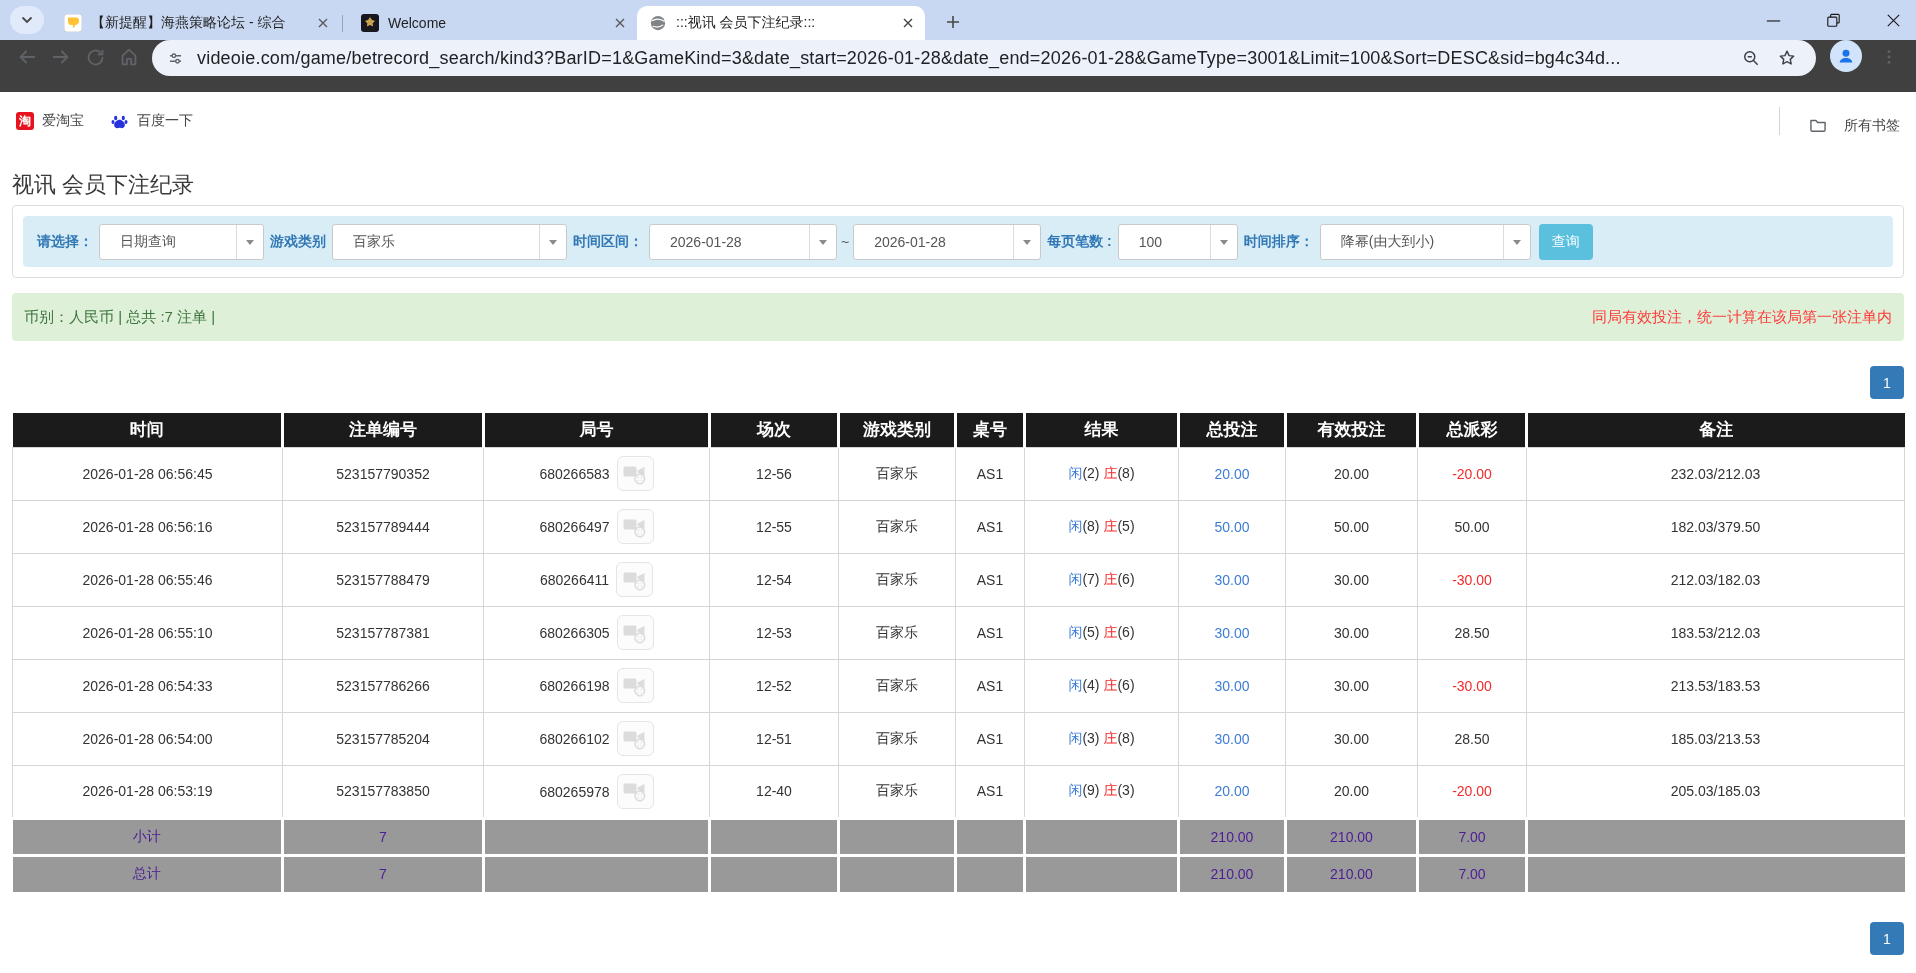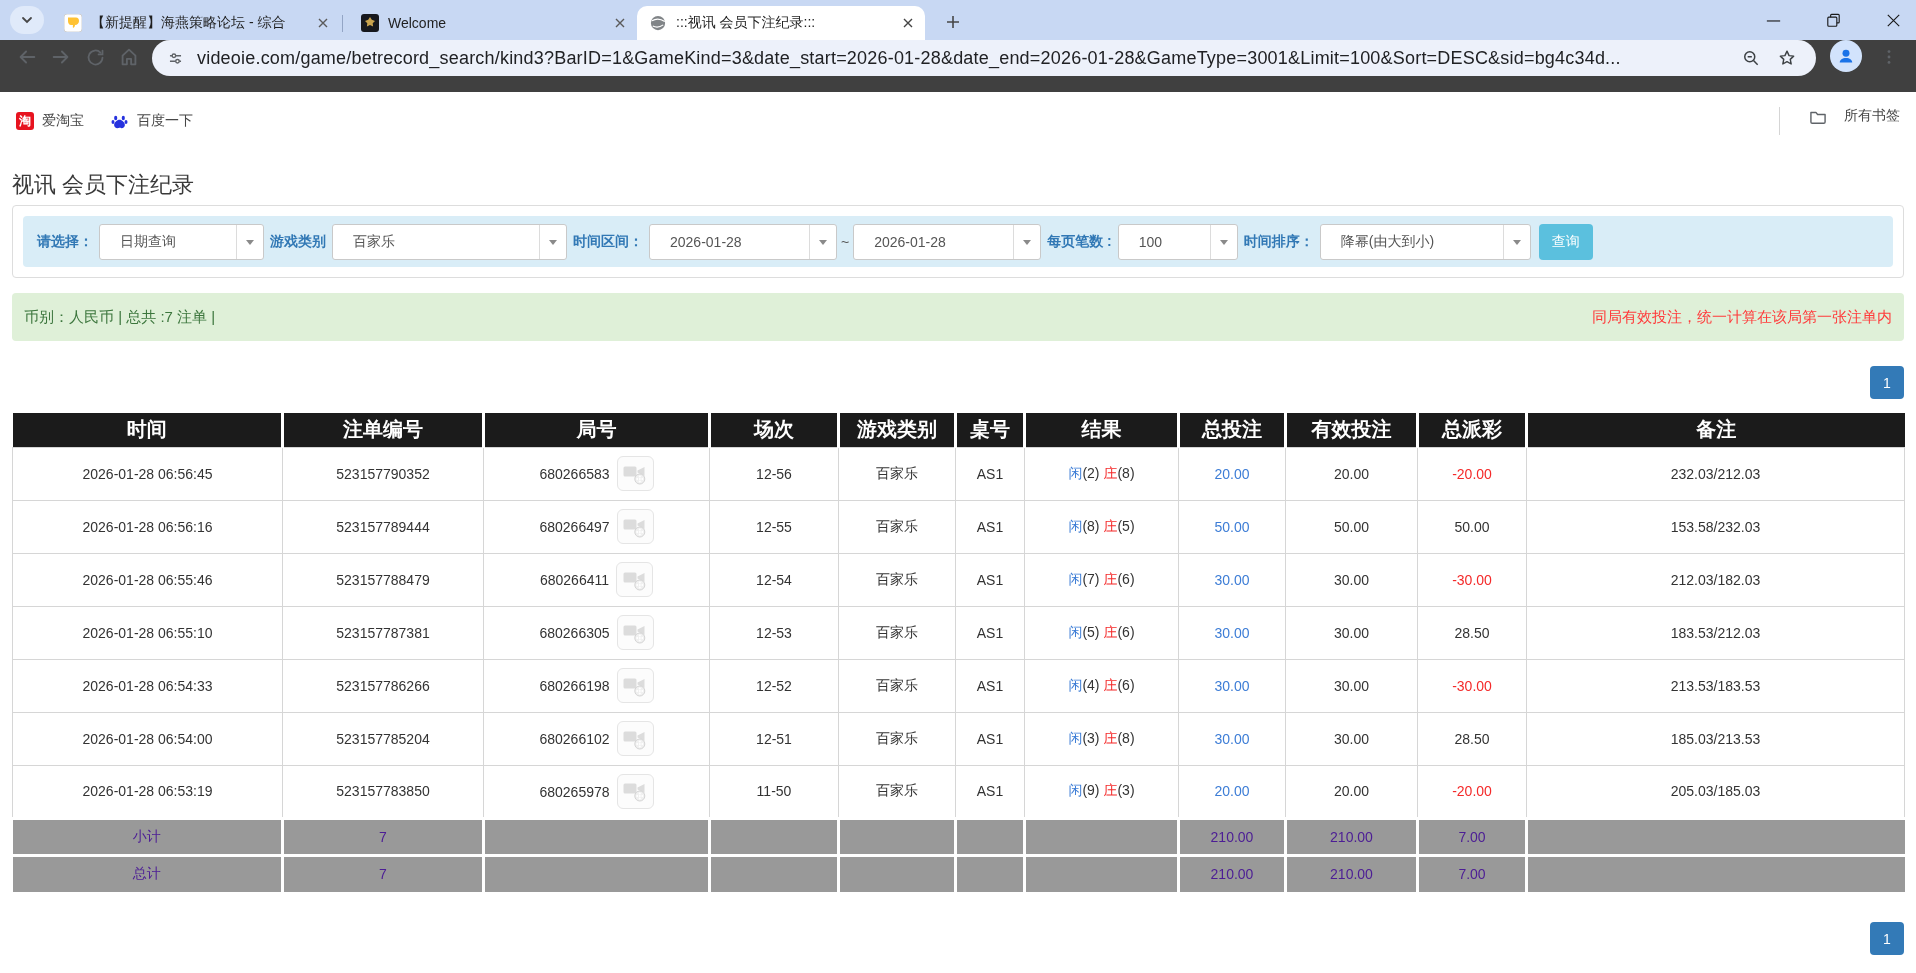--- a/index.html
+++ b/index.html
@@ -22,21 +22,21 @@
 
 .toolbar{height:52px;background:#404040;display:flex;padding:0 10px}
 .nav-btn{width:34px;height:34px;display:flex;align-items:center;justify-content:center;flex:none}
 .omnibox{flex:1;height:36px;background:#EDF1FA;border-radius:18px;display:flex;align-items:center;padding:0 14px;margin:0 8px 0 6px;min-width:0}
 .url{font-size:18px;color:#202124;white-space:nowrap;overflow:hidden;flex:1;letter-spacing:.2px}
 .omni-ic{width:30px;height:30px;display:flex;align-items:center;justify-content:center;flex:none;margin-left:6px}
 .avatar{width:32px;height:32px;border-radius:50%;background:#D2E3FC;display:flex;align-items:center;justify-content:center;flex:none;margin:0 10px 0 6px}
 
 .bookmarks{height:58px;background:#fff;display:flex;align-items:center;padding:0 16px}
 .bm-item{display:flex;align-items:center;gap:8px;font-size:14px;color:#474747;margin-right:26px}
-.bm-right{margin-left:auto;display:flex;align-items:flex-start;gap:16px;font-size:14px;color:#474747}
+.bm-right{margin-left:auto;display:flex;align-items:flex-end;gap:16px;font-size:14px;color:#474747}
 .bm-sep{width:1px;height:28px;background:#D5D5D5;margin-right:12px}
 
 .page{padding:0 12px}
 h1.ptitle{margin-top:23px;font-size:22px;line-height:23px;color:#3A3A3A;font-weight:500}
 .panel{margin-top:9px;border:1px solid #DDDDDD;border-radius:4px;padding:10px;height:73px}
 .filter-bar{height:51px;background:#D9EDF7;border-radius:4px;display:flex;align-items:center;padding:0 14px;font-size:14px}
 .flabel{color:#3178B5;font-weight:bold;white-space:nowrap;margin:0 6px}
 .sel{height:36px;background:#fff;border:1px solid #C9C9C9;border-radius:3px;display:flex;align-items:center;color:#555;flex:none}
 .sel .sval{padding:0 20px;flex:1;white-space:nowrap;overflow:hidden}
 .sel .arr{width:27px;height:100%;border-left:1px solid #DCDCDC;display:flex;align-items:center;justify-content:center}
@@ -46,21 +46,21 @@
 .btn-search{height:36px;width:54px;background:#5BC0DE;color:#fff;border:none;border-radius:4px;font-size:14px;margin-left:8px;font-family:inherit}
 .info-bar{margin-top:15px;height:48px;background:#DFF0D8;border-radius:4px;display:flex;align-items:center;justify-content:space-between;padding:0 12px;font-size:15px}
 .info-left{color:#3C763D}
 .info-right{color:#FF3A3A}
 .pager{display:flex;justify-content:flex-end}
 .pager.top{margin-top:25px}
 .pager.bottom{margin-top:30px}
 .page-btn{min-width:34px;height:33px;background:#337AB7;border-radius:4px;color:#fff;font-size:14px;display:flex;align-items:center;justify-content:center;padding:0 4px}
 
 table.bets{margin-top:14px;border-collapse:collapse;table-layout:fixed;width:100%}
-table.bets th{background:#1B1B1B;color:#fff;height:34px;font-size:20px;font-weight:bold;text-align:center}
+table.bets th{background:#1B1B1B;color:#fff;height:34px;font-size:17px;font-weight:bold;text-align:center}
 table.bets th + th{border-left:3px solid #fff}
 table.bets td{height:53px;text-align:center;font-size:14px;color:#333;border:1px solid #D6D6D6;background:#fff}
 table.bets tr.frow td{background:#999999;color:#4c1d95;border:none;border-left:3px solid #fff;border-top:3px solid #fff;height:37px}
 table.bets tr.frow td:first-child{border-left:none}
 .blue{color:#3D7DD6}
 .red{color:#F42A2A}
 .film-btn{display:inline-flex;width:37px;height:35px;background:#FCFCFC;border:1px solid #E5E5E5;border-radius:6px;align-items:center;justify-content:center;vertical-align:middle;margin-left:7px}
 .roundnum{vertical-align:middle}
 </style>
 </head>
@@ -352,21 +352,21 @@
                 <circle cx="20.4" cy="17" r="1" fill="#fff"></circle>
               </svg>
             </span></td>
           <td>12-55</td>
           <td>百家乐</td>
           <td>AS1</td>
           <td><span class="blue">闲</span><span>(8)</span> <span class="red">庄</span><span>(5)</span></td>
           <td><span class="blue">50.00</span></td>
           <td>50.00</td>
           <td>50.00</td>
-          <td>153.58/232.03</td>
+          <td>182.03/379.50</td>
         </tr>
         <tr>
           <td>2026-01-28 06:55:46</td>
           <td>523157788479</td>
           <td><span class="roundnum">680266411</span><span class="film-btn">
               <svg width="26" height="24" viewBox="0 0 26 24">
                 <rect x="1.5" y="4.5" width="13" height="10" rx="1.5" fill="#DCDCDC"></rect>
                 <path d="M15.5 8.5L22.5 5v9l-7-3.5z" fill="#DCDCDC"></path>
                 <circle cx="17.8" cy="17" r="5" fill="#F0F0F0" stroke="#D4D4D4"></circle>
                 <circle cx="17.8" cy="17" r="1" fill="#fff"></circle>
@@ -465,21 +465,21 @@
                 <rect x="1.5" y="4.5" width="13" height="10" rx="1.5" fill="#DCDCDC"></rect>
                 <path d="M15.5 8.5L22.5 5v9l-7-3.5z" fill="#DCDCDC"></path>
                 <circle cx="17.8" cy="17" r="5" fill="#F0F0F0" stroke="#D4D4D4"></circle>
                 <circle cx="17.8" cy="17" r="1" fill="#fff"></circle>
                 <circle cx="17.8" cy="14.4" r="1" fill="#fff"></circle>
                 <circle cx="17.8" cy="19.6" r="1" fill="#fff"></circle>
                 <circle cx="15.2" cy="17" r="1" fill="#fff"></circle>
                 <circle cx="20.4" cy="17" r="1" fill="#fff"></circle>
               </svg>
             </span></td>
-          <td>11-50</td>
+          <td>12-40</td>
           <td>百家乐</td>
           <td>AS1</td>
           <td><span class="blue">闲</span><span>(9)</span> <span class="red">庄</span><span>(3)</span></td>
           <td><span class="blue">20.00</span></td>
           <td>20.00</td>
           <td><span class="red">-20.00</span></td>
           <td>205.03/185.03</td>
         </tr>
         <tr class="frow">
           <td>小计</td>

